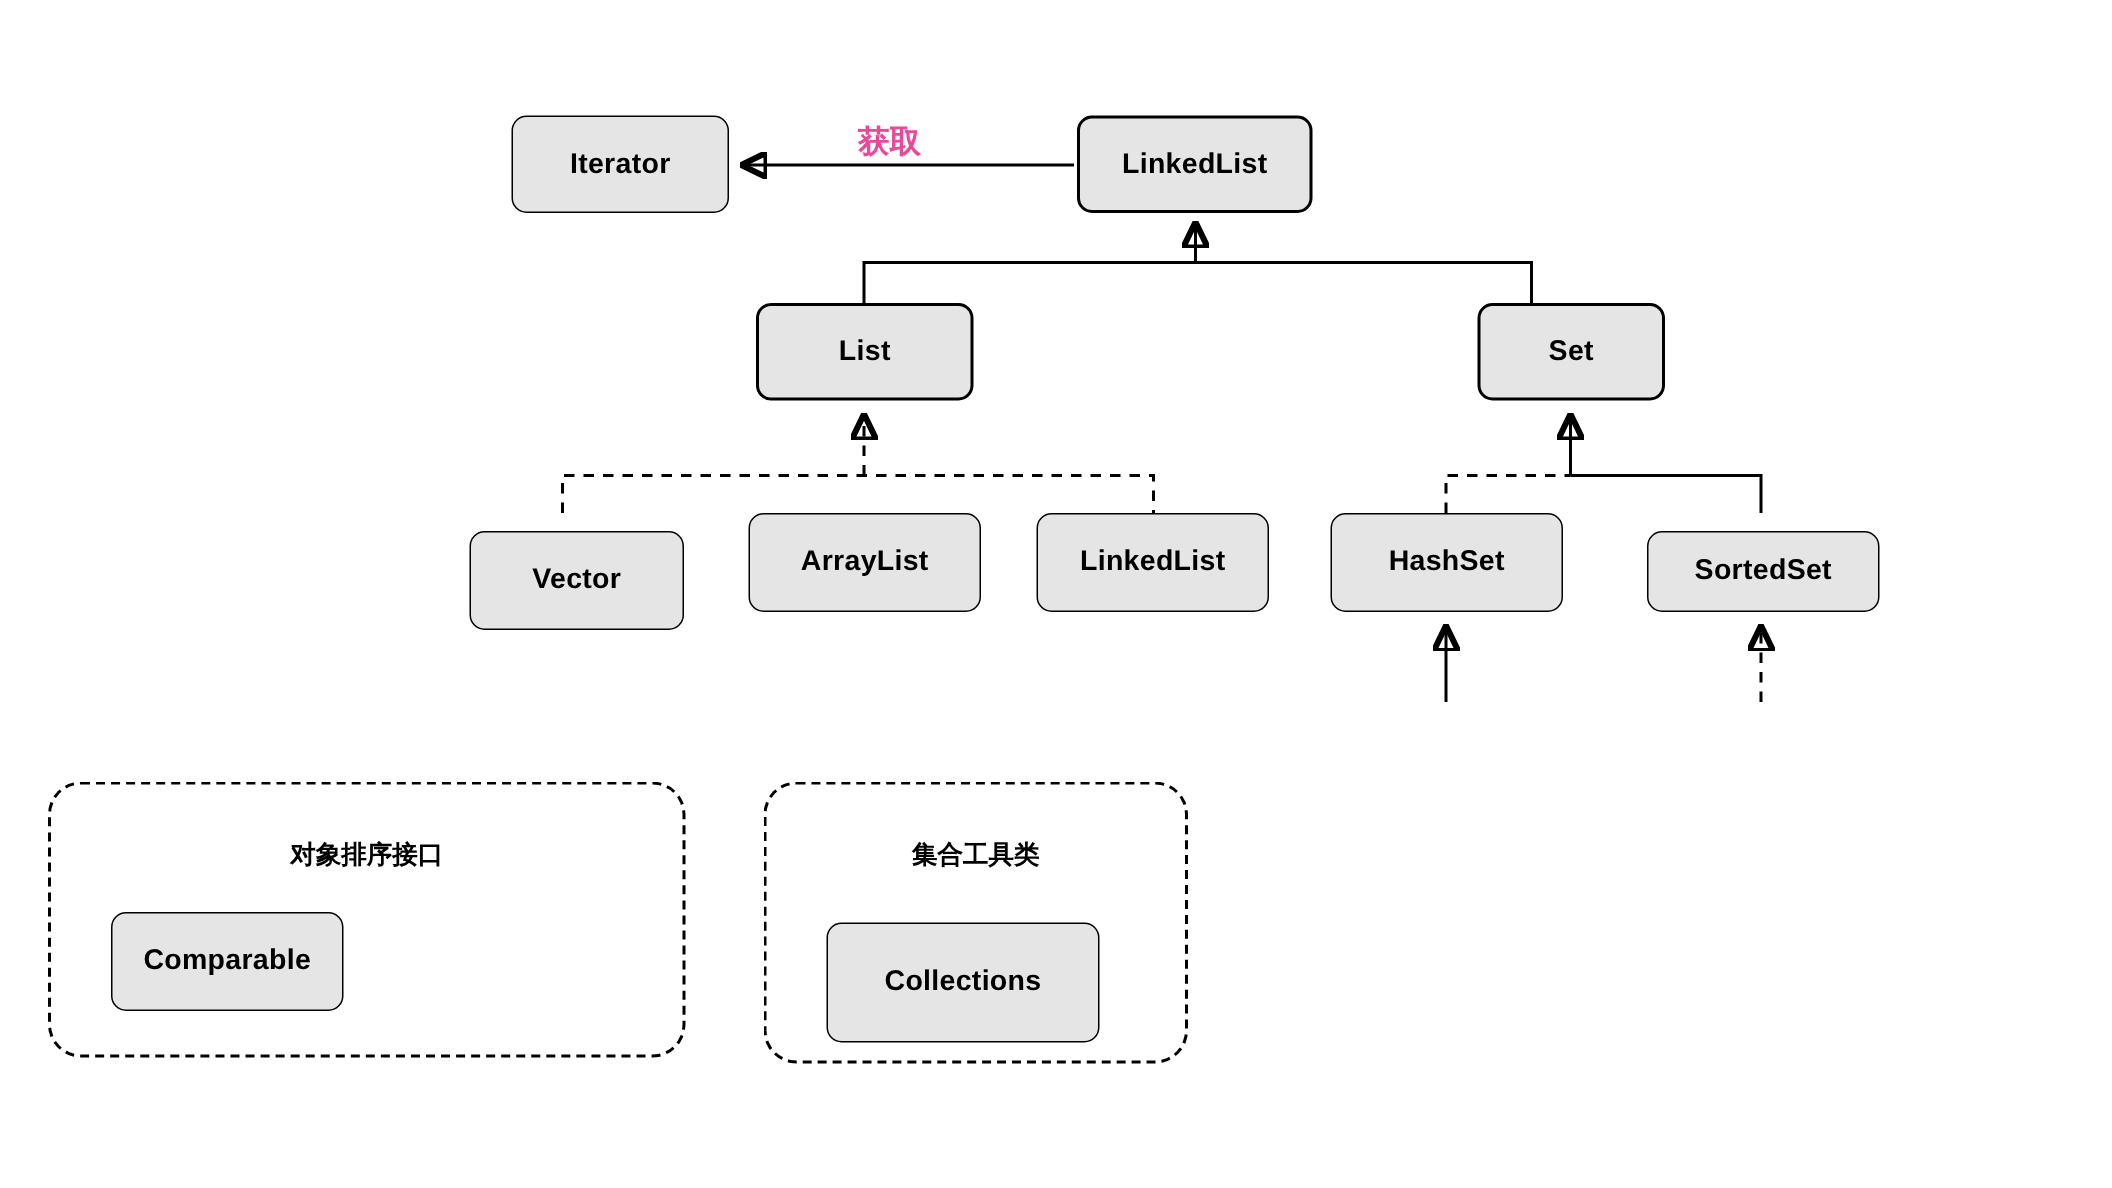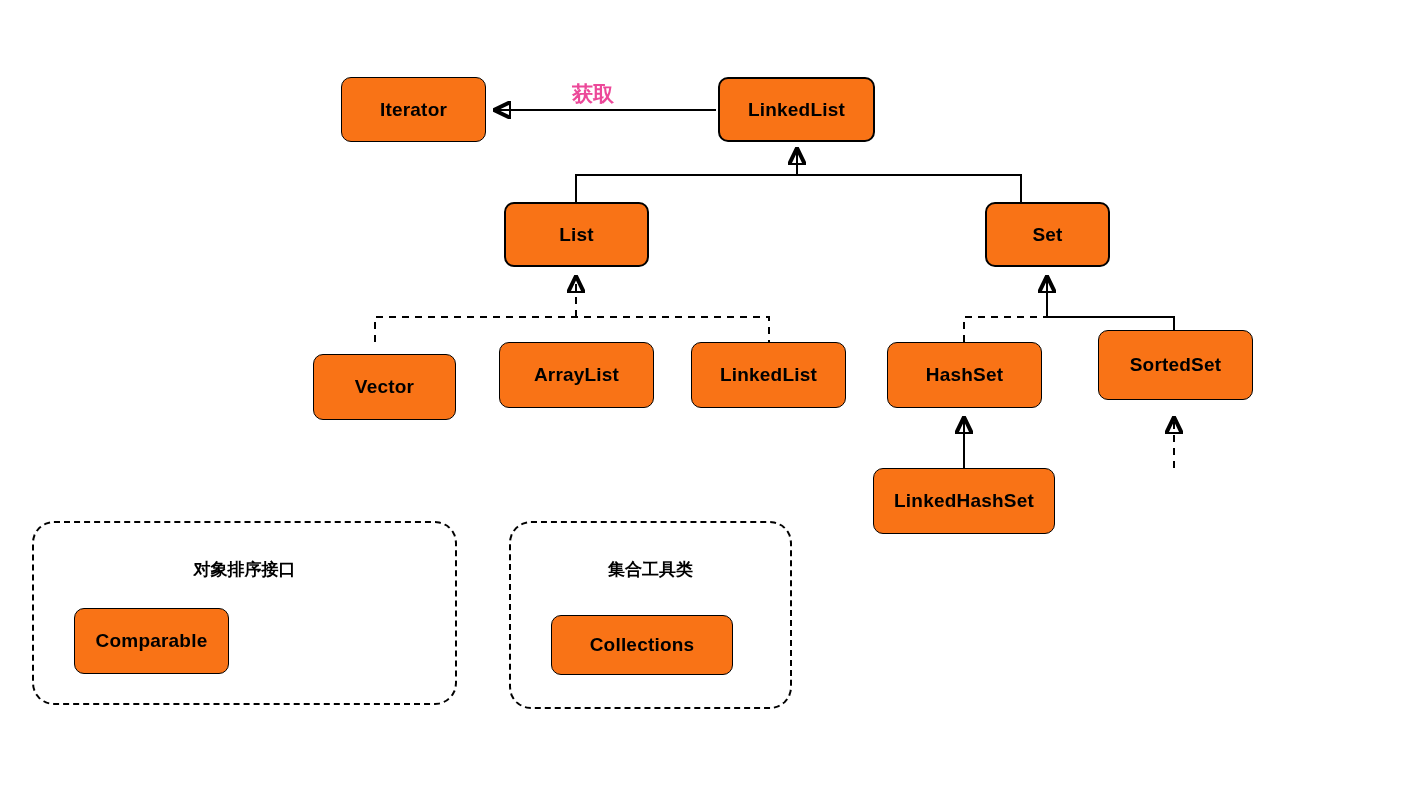--- a/index.html
+++ b/index.html
@@ -16,21 +16,21 @@
   }
   #canvas {
     position: absolute;
     inset: 0;
     width: 1408px;
     height: 792px;
   }
   .node {
     position: absolute;
     box-sizing: border-box;
-    background: #f97316;
+    background: #e5e5e5;
     border: 2px solid #000000;
     border-radius: 10px;
     display: flex;
     align-items: center;
     justify-content: center;
     color: #000000;
     font-weight: bold;
     font-size: 19px;
     letter-spacing: 0.2px;
     z-index: 3;
@@ -139,23 +139,22 @@
   <div class="node" style="left:985px; top:202px; width:125px; height:65px;">Set</div>
 
   <div class="node thin" style="left:313px; top:354px; width:143px; height:66px;">Vector</div>
 
   <div class="node thin" style="left:499px; top:342px; width:155px; height:66px;">ArrayList</div>
 
   <div class="node thin" style="left:691px; top:342px; width:155px; height:66px;">LinkedList</div>
 
   <div class="node thin" style="left:887px; top:342px; width:155px; height:66px;">HashSet</div>
 
-  <div class="node thin" style="left:1098px; top:330px; width:155px; height:70px;">SortedSet</div>
+  <div class="node thin" style="left:1098px; top:354px; width:155px; height:54px;">SortedSet</div>
 
-  <div class="node thin" style="left:873px; top:468px; width:182px; height:66px;">LinkedHashSet</div>
 
 
   <div class="node thin" style="left:74px; top:608px; width:155px; height:66px; z-index:4;">Comparable</div>
 
 
-  <div class="node thin" style="left:551px; top:615px; width:182px; height:60px; z-index:4;text-align:right;">Collections</div>
+  <div class="node thin" style="left:551px; top:615px; width:182px; height:80px; z-index:4;text-align:right;">Collections</div>
 
 </div>
 
 </body></html>

